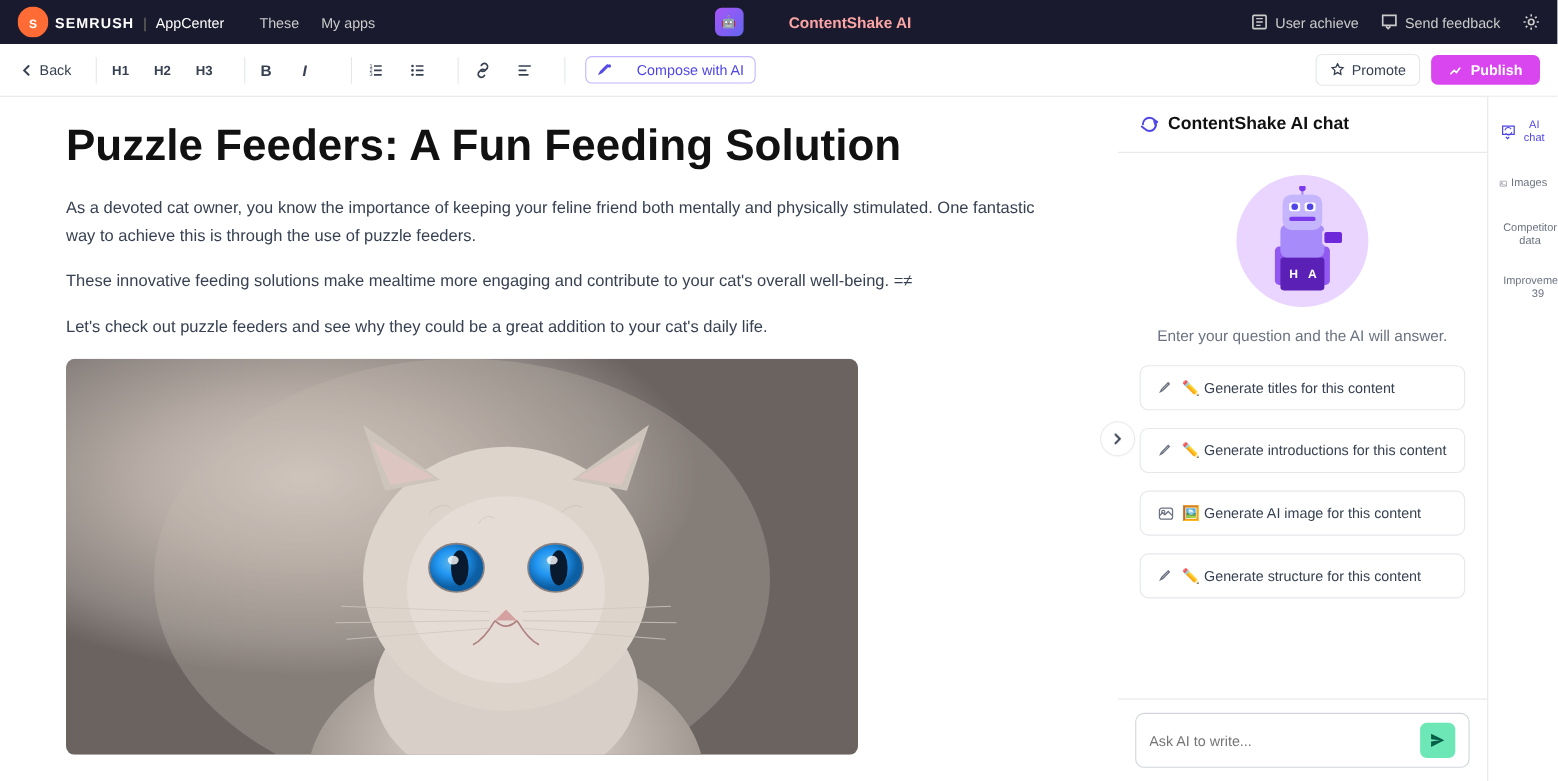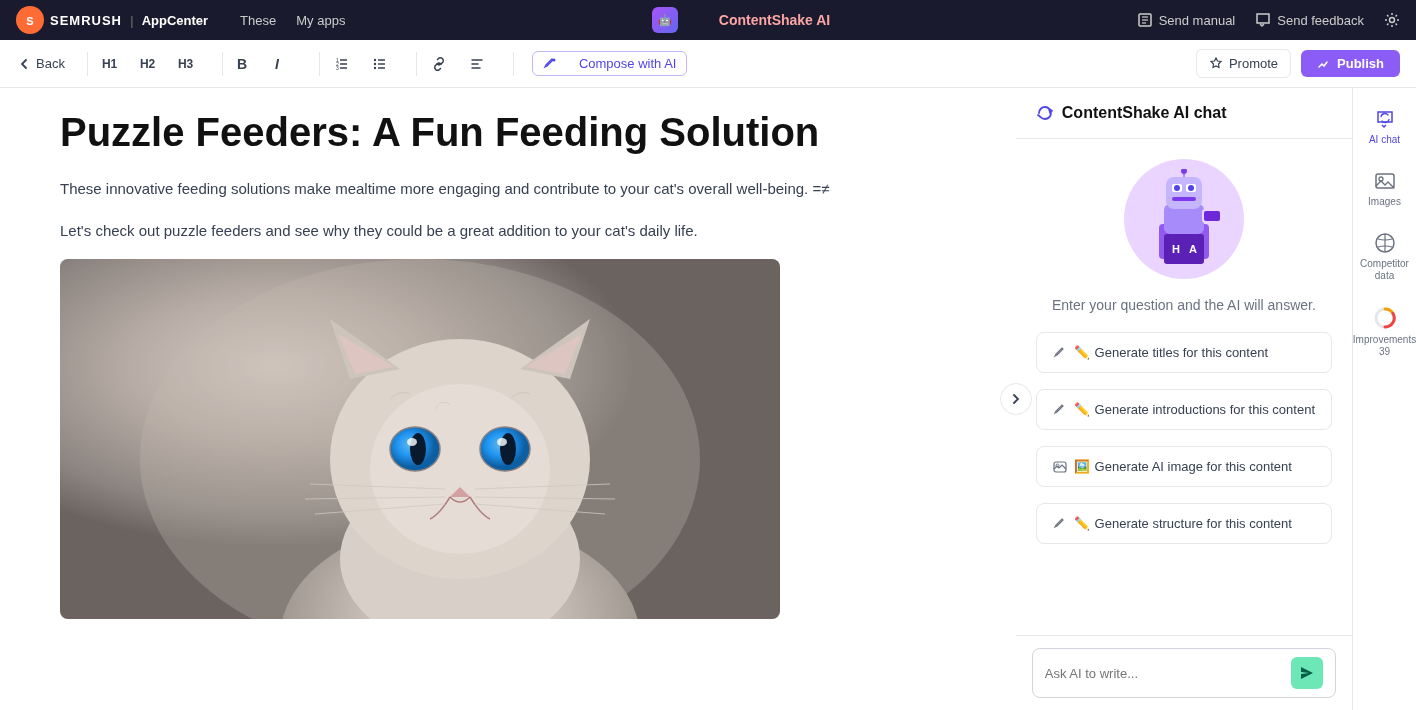--- a/index.html
+++ b/index.html
@@ -139,21 +139,21 @@
     .publish-btn {
       display: flex;
       align-items: center;
       gap: 6px;
       font-size: 13px;
       color: #fff;
       cursor: pointer;
       padding: 6px 16px;
       border-radius: 6px;
       border: none;
-      background: #8b5cf6;
+      background: #d946ef;
       font-weight: 600;
     }
 
     
     .main-area {
       display: flex;
       height: calc(710px - 88px);
     }
 
     
@@ -281,21 +281,21 @@
       border-left: 1px solid #e5e7eb;
       background: #fff;
       display: flex;
       flex-direction: column;
       align-items: center;
       padding: 12px 0;
       gap: 8px;
     }
     .side-icon-item {
       display: flex;
-      flex-direction: column;
+      flex-direction: row;
       align-items: center;
       gap: 4px;
       padding: 8px 6px;
       border-radius: 6px;
       cursor: pointer;
       width: 56px;
     }
     .side-icon-item.active { color: #4f46e5; }
     .side-icon-label {
       font-size: 10px;
@@ -335,21 +335,21 @@
 
 <div class="top-nav">
   <div class="nav-logo">
 
     <svg width="28" height="28" viewBox="0 0 28 28">
       <circle cx="14" cy="14" r="14" fill="#FF6B35"></circle>
       <text x="14" y="19" text-anchor="middle" font-size="11" font-weight="900" fill="white" font-family="Arial">S</text>
     </svg>
     <span style="font-size:13px;font-weight:700;letter-spacing:1px;">SEMRUSH</span>
     <span style="color:#555;margin:0 2px;">|</span>
-    <span style="font-size:13px;font-weight:700;">AppCenter</span>
+    <span style="font-size:13px;font-weight:400;">AppCenter</span>
   </div>
   <div class="nav-links">
     <span class="nav-link">These</span>
     <span class="nav-link">My apps</span>
   </div>
   <div class="nav-center">
     <div class="app-icon">
       <svg width="16" height="16" viewBox="0 0 16 16">
         <rect width="16" height="16" rx="3" fill="transparent"></rect>
         <text x="8" y="12" text-anchor="middle" font-size="11" fill="white">🤖</text>
@@ -358,21 +358,21 @@
     <span style="font-size:14px;font-weight:600;color:#fca5a5;margin-left:31px;">ContentShake AI</span>
   </div>
   <div class="nav-right">
     <div class="nav-right-item">
       <svg width="16" height="16" viewBox="0 0 16 16" fill="none">
         <rect x="2" y="2" width="12" height="12" rx="1" stroke="#ccc" stroke-width="1.5"></rect>
         <line x1="5" y1="5" x2="11" y2="5" stroke="#ccc" stroke-width="1.2"></line>
         <line x1="5" y1="8" x2="11" y2="8" stroke="#ccc" stroke-width="1.2"></line>
         <line x1="5" y1="11" x2="9" y2="11" stroke="#ccc" stroke-width="1.2"></line>
       </svg>
-      <span>Send manual</span>
+      <span>User achieve</span>
     </div>
     <div class="nav-right-item">
       <svg width="16" height="16" viewBox="0 0 16 16" fill="none">
         <path d="M2 2h12v9H2z" stroke="#ccc" stroke-width="1.5" rx="1"></path>
         <path d="M5 12l2 2 2-2" stroke="#ccc" stroke-width="1.5"></path>
       </svg>
       <span>Send feedback</span>
     </div>
     <div class="nav-right-item">
       <svg width="16" height="16" viewBox="0 0 16 16" fill="none">
@@ -461,20 +461,21 @@
       </svg>
       <span>Publish</span>
     </button>
   </div>
 </div>
 
 <div class="main-area">
 
   <div class="editor-area">
     <h1 class="editor-title">Puzzle Feeders: A Fun Feeding Solution</h1>
+    <p class="editor-para">As a devoted cat owner, you know the importance of keeping your feline friend both mentally and physically stimulated. One fantastic way to achieve this is through the use of puzzle feeders.</p>
     <p class="editor-para">These innovative feeding solutions make mealtime more engaging and contribute to your cat's overall well-being. =≠</p>
     <p class="editor-para">Let's check out puzzle feeders and see why they could be a great addition to your cat's daily life.</p>
     <div class="editor-image">
       
       <svg width="100%" height="100%" viewBox="0 0 720 360">
         <defs>
           <radialGradient id="bgGrad" cx="30%" cy="30%">
             <stop offset="0%" stop-color="#d4c9c2"></stop>
             <stop offset="40%" stop-color="#b8ada6"></stop>
             <stop offset="80%" stop-color="#8c8480"></stop>

